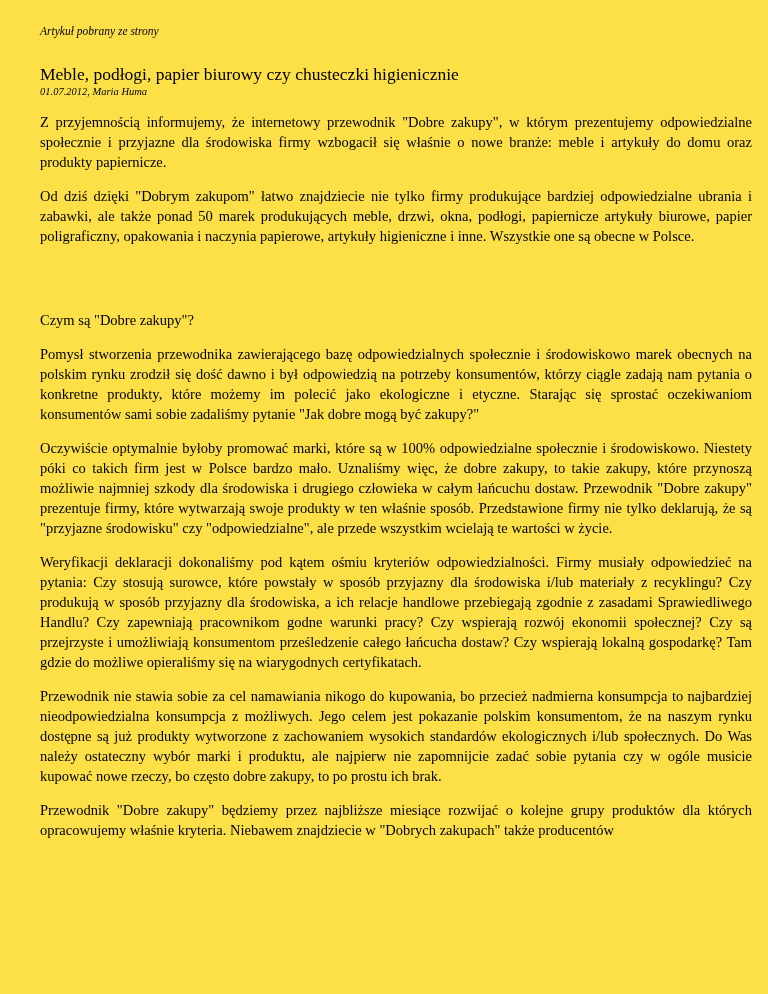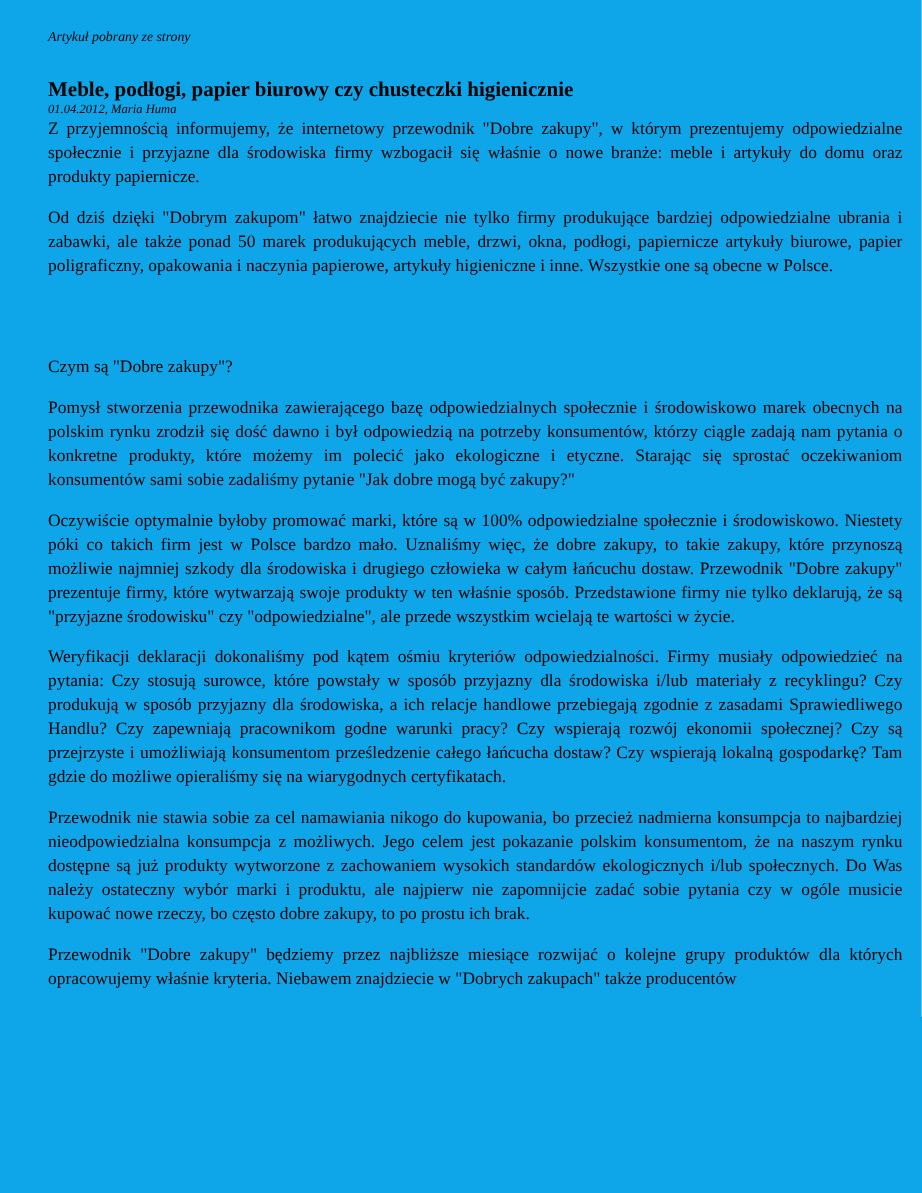--- a/index.html
+++ b/index.html
@@ -12,44 +12,44 @@
     height: 994px;
     overflow: hidden;
     font-family: "Liberation Serif", serif;
     color: #000000;
   }
   .page {
     box-sizing: border-box;
     width: 768px;
     height: 994px;
     padding: 24px 16px 0 40px;
-    background: #0ea5e9;
+    background: #fde047;
   }
   .source-note {
     font-style: italic;
     font-size: 11.5px;
     line-height: 14px;
   }
   .source-note .line {
     white-space: nowrap;
   }
   .article-title {
     margin: 26px 0 0 0;
     font-size: 17.5px;
-    font-weight: bold;
+    font-weight: normal;
     line-height: 20px;
   }
   .byline {
     font-style: italic;
     font-size: 10.5px;
     line-height: 13px;
     margin: 1px 0 0 0;
   }
   .article-body {
-    margin-top: 0;
+    margin-top: 14px;
   }
   .article-body p {
     margin: 0 0 14px 0;
     font-size: 14.5px;
     line-height: 20px;
     text-align: justify;
   }
   .article-body p.section-heading {
     margin-top: 64px;
     text-align: left;
@@ -59,21 +59,21 @@
 <body>
 
 <div class="page">
 
   <div class="source-note">
     <div class="line">Artykuł pobrany ze strony</div>
   </div>
 
   <h1 class="article-title">Meble, podłogi, papier biurowy czy chusteczki higienicznie</h1>
 
-  <div class="byline">01.04.2012, Maria Huma</div>
+  <div class="byline">01.07.2012, Maria Huma</div>
 
   <div class="article-body">
     <p>Z przyjemnością informujemy, że internetowy przewodnik "Dobre zakupy", w którym prezentujemy odpowiedzialne społecznie i przyjazne dla środowiska firmy wzbogacił się właśnie o nowe branże: meble i artykuły do domu oraz produkty papiernicze.</p>
     <p>Od dziś dzięki "Dobrym zakupom" łatwo znajdziecie nie tylko firmy produkujące bardziej odpowiedzialne ubrania i zabawki, ale także ponad 50 marek produkujących meble, drzwi, okna, podłogi, papiernicze artykuły biurowe, papier poligraficzny, opakowania i naczynia papierowe, artykuły higieniczne i inne. Wszystkie one są obecne w Polsce.</p>
     <p class="section-heading">Czym są "Dobre zakupy"?</p>
     <p>Pomysł stworzenia przewodnika zawierającego bazę odpowiedzialnych społecznie i środowiskowo marek obecnych na polskim rynku zrodził się dość dawno i był odpowiedzią na potrzeby konsumentów, którzy ciągle zadają nam pytania o konkretne produkty, które możemy im polecić jako ekologiczne i etyczne. Starając się sprostać oczekiwaniom konsumentów sami sobie zadaliśmy pytanie "Jak dobre mogą być zakupy?"</p>
     <p>Oczywiście optymalnie byłoby promować marki, które są w 100% odpowiedzialne społecznie i środowiskowo. Niestety póki co takich firm jest w Polsce bardzo mało. Uznaliśmy więc, że dobre zakupy, to takie zakupy, które przynoszą możliwie najmniej szkody dla środowiska i drugiego człowieka w całym łańcuchu dostaw. Przewodnik "Dobre zakupy" prezentuje firmy, które wytwarzają swoje produkty w ten właśnie sposób. Przedstawione firmy nie tylko deklarują, że są "przyjazne środowisku" czy "odpowiedzialne", ale przede wszystkim wcielają te wartości w życie.</p>
     <p>Weryfikacji deklaracji dokonaliśmy pod kątem ośmiu kryteriów odpowiedzialności. Firmy musiały odpowiedzieć na pytania: Czy stosują surowce, które powstały w sposób przyjazny dla środowiska i/lub materiały z recyklingu? Czy produkują w sposób przyjazny dla środowiska, a ich relacje handlowe przebiegają zgodnie z zasadami Sprawiedliwego Handlu? Czy zapewniają pracownikom godne warunki pracy? Czy wspierają rozwój ekonomii społecznej? Czy są przejrzyste i umożliwiają konsumentom prześledzenie całego łańcucha dostaw? Czy wspierają lokalną gospodarkę? Tam gdzie do możliwe opieraliśmy się na wiarygodnych certyfikatach.</p>
     <p>Przewodnik nie stawia sobie za cel namawiania nikogo do kupowania, bo przecież nadmierna konsumpcja to najbardziej nieodpowiedzialna konsumpcja z możliwych. Jego celem jest pokazanie polskim konsumentom, że na naszym rynku dostępne są już produkty wytworzone z zachowaniem wysokich standardów ekologicznych i/lub społecznych. Do Was należy ostateczny wybór marki i produktu, ale najpierw nie zapomnijcie zadać sobie pytania czy w ogóle musicie kupować nowe rzeczy, bo często dobre zakupy, to po prostu ich brak.</p>
     <p>Przewodnik "Dobre zakupy" będziemy przez najbliższe miesiące rozwijać o kolejne grupy produktów dla których opracowujemy właśnie kryteria. Niebawem znajdziecie w "Dobrych zakupach" także producentów</p>

